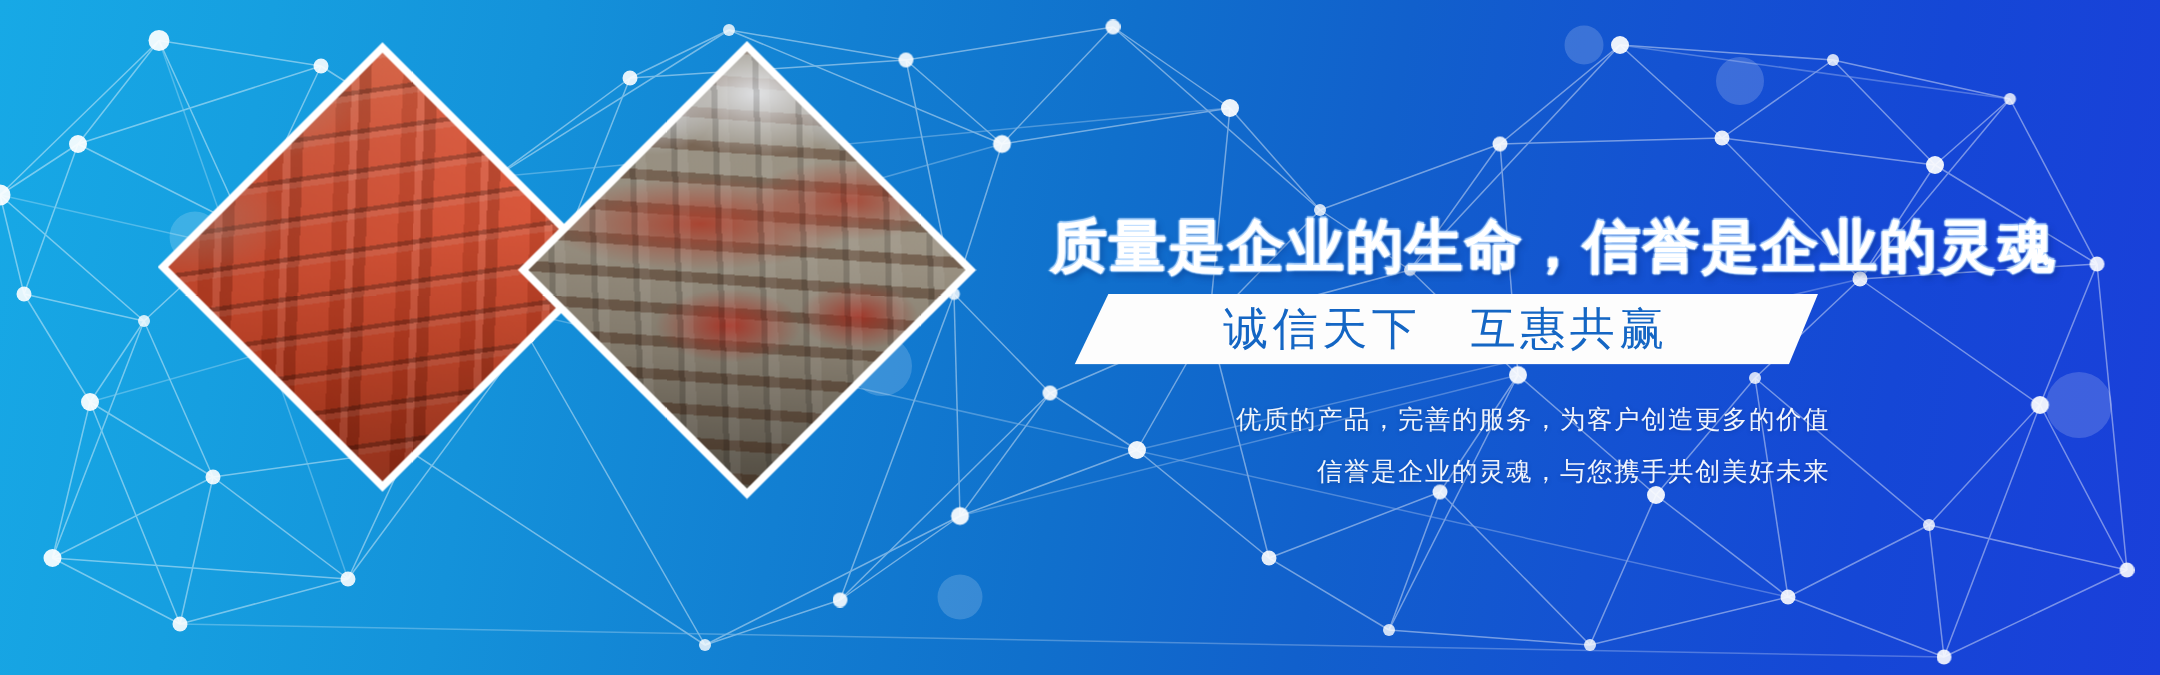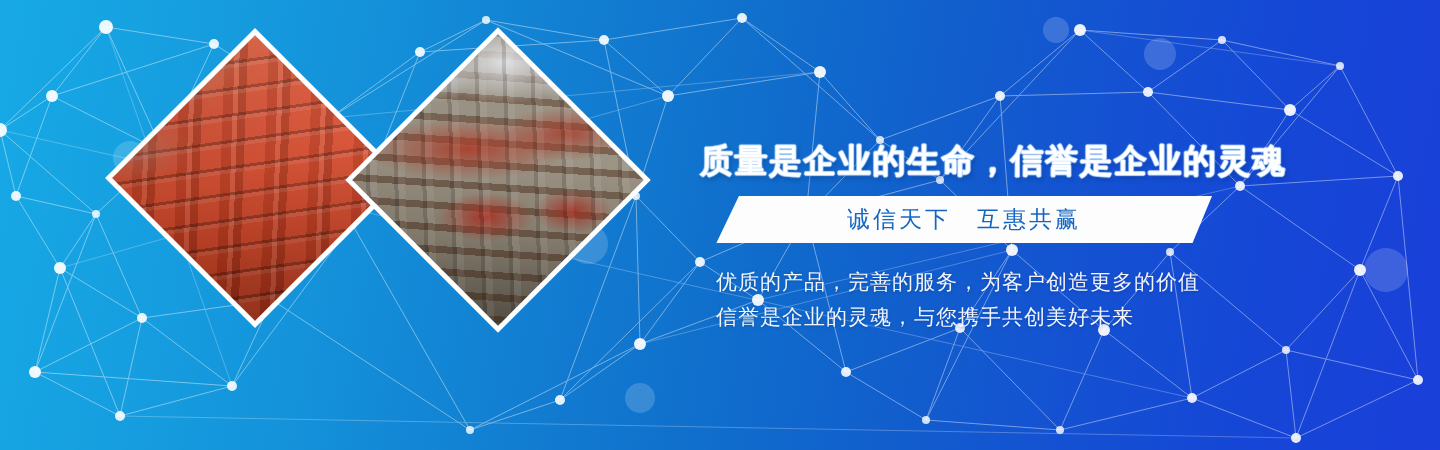--- a/index.html
+++ b/index.html
@@ -125,21 +125,21 @@
     position:absolute;
     left:700px; top:0;
     width:580px; height:450px;
   }
 
   #headline {
     position:absolute;
     left:0; top:139px;
     width:552px;
     text-align:center;
-    font-size:33px;
+    font-size:38px;
     font-weight:bold;
     letter-spacing:1.5px;
     color:#ffffff;
     white-space:nowrap;
     text-shadow:
       0 0 1px #cfe6ff,
       1px 0 1px #bcdcff,
       -1px 0 1px #bcdcff,
       0 1px 1px #bcdcff,
       0 -1px 1px #bcdcff,
@@ -150,33 +150,33 @@
     position:absolute;
     left:0px; top:196px;
     width:512px; height:47px;
     background:#fdfdfd;
     clip-path:polygon(3.2% 100%, 7.6% 0%, 100% 0%, 96.2% 100%);
     display:flex;
     align-items:center;
     justify-content:center;
   }
   #ribbon-text {
-    font-size:23px;
+    font-size:30px;
     font-weight:normal;
     letter-spacing:3px;
     color:#1466c4;
     white-space:pre;
     transform:translateX(8px);
   }
 
   .sub-line {
     position:absolute;
-    left:16px; width:520px;
-    text-align:left;
-    font-size:21px;
+    left:0; width:520px;
+    text-align:right;
+    font-size:17px;
     letter-spacing:1px;
     color:rgba(255,255,255,0.94);
     white-space:nowrap;
     text-shadow:0 1px 3px rgba(4,40,110,0.35);
   }
   #sub-line-1 { top:268px; }
   #sub-line-2 { top:303px; }
 </style>
 </head>
 <body>

